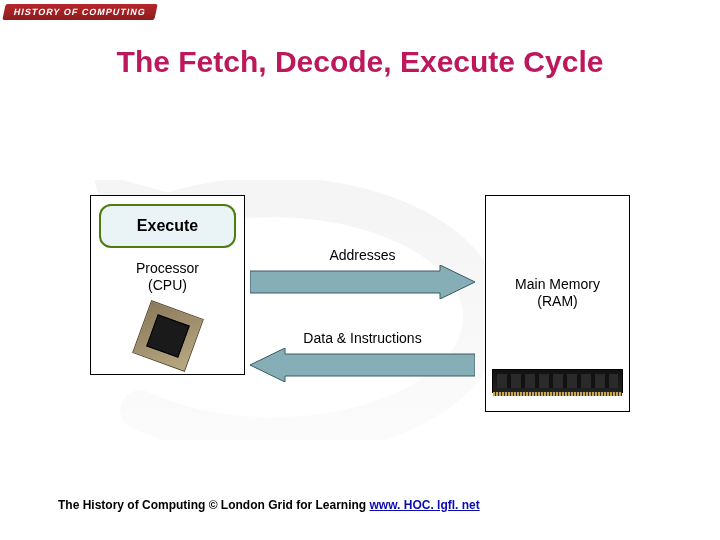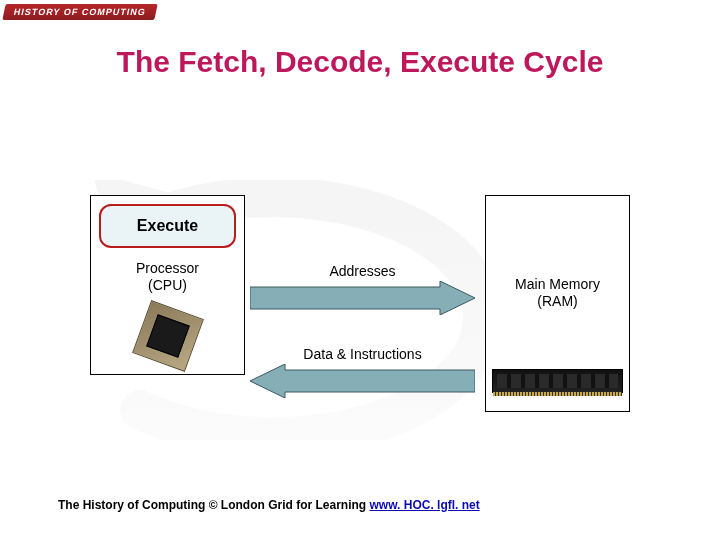--- a/index.html
+++ b/index.html
@@ -58,21 +58,21 @@
     width: 145px;
     height: 217px;
   }
   .execute-pill {
     position: absolute;
     top: 8px;
     left: 8px;
     right: 8px;
     height: 44px;
     background: #eaf3f6;
-    border: 2px solid #b91c1c;
+    border: 2px solid #4d7c0f;
     border-radius: 12px;
     display: flex;
     align-items: center;
     justify-content: center;
     font-weight: bold;
     font-size: 16px;
   }
   .cpu-label {
     position: absolute;
     top: 64px;
@@ -131,21 +131,20 @@
     position: absolute;
     left: 160px;
     width: 225px;
     text-align: center;
   }
   .arrow-addresses { top: 52px; }
   .arrow-data { top: 135px; }
   .arrow-label {
     font-size: 14px;
     margin-bottom: 2px;
-    margin-top: 16px;
   }
   .footer {
     position: absolute;
     bottom: 28px;
     left: 58px;
     font-size: 12px;
     font-weight: bold;
   }
   .footer-link {
     color: #0b0bb5;

